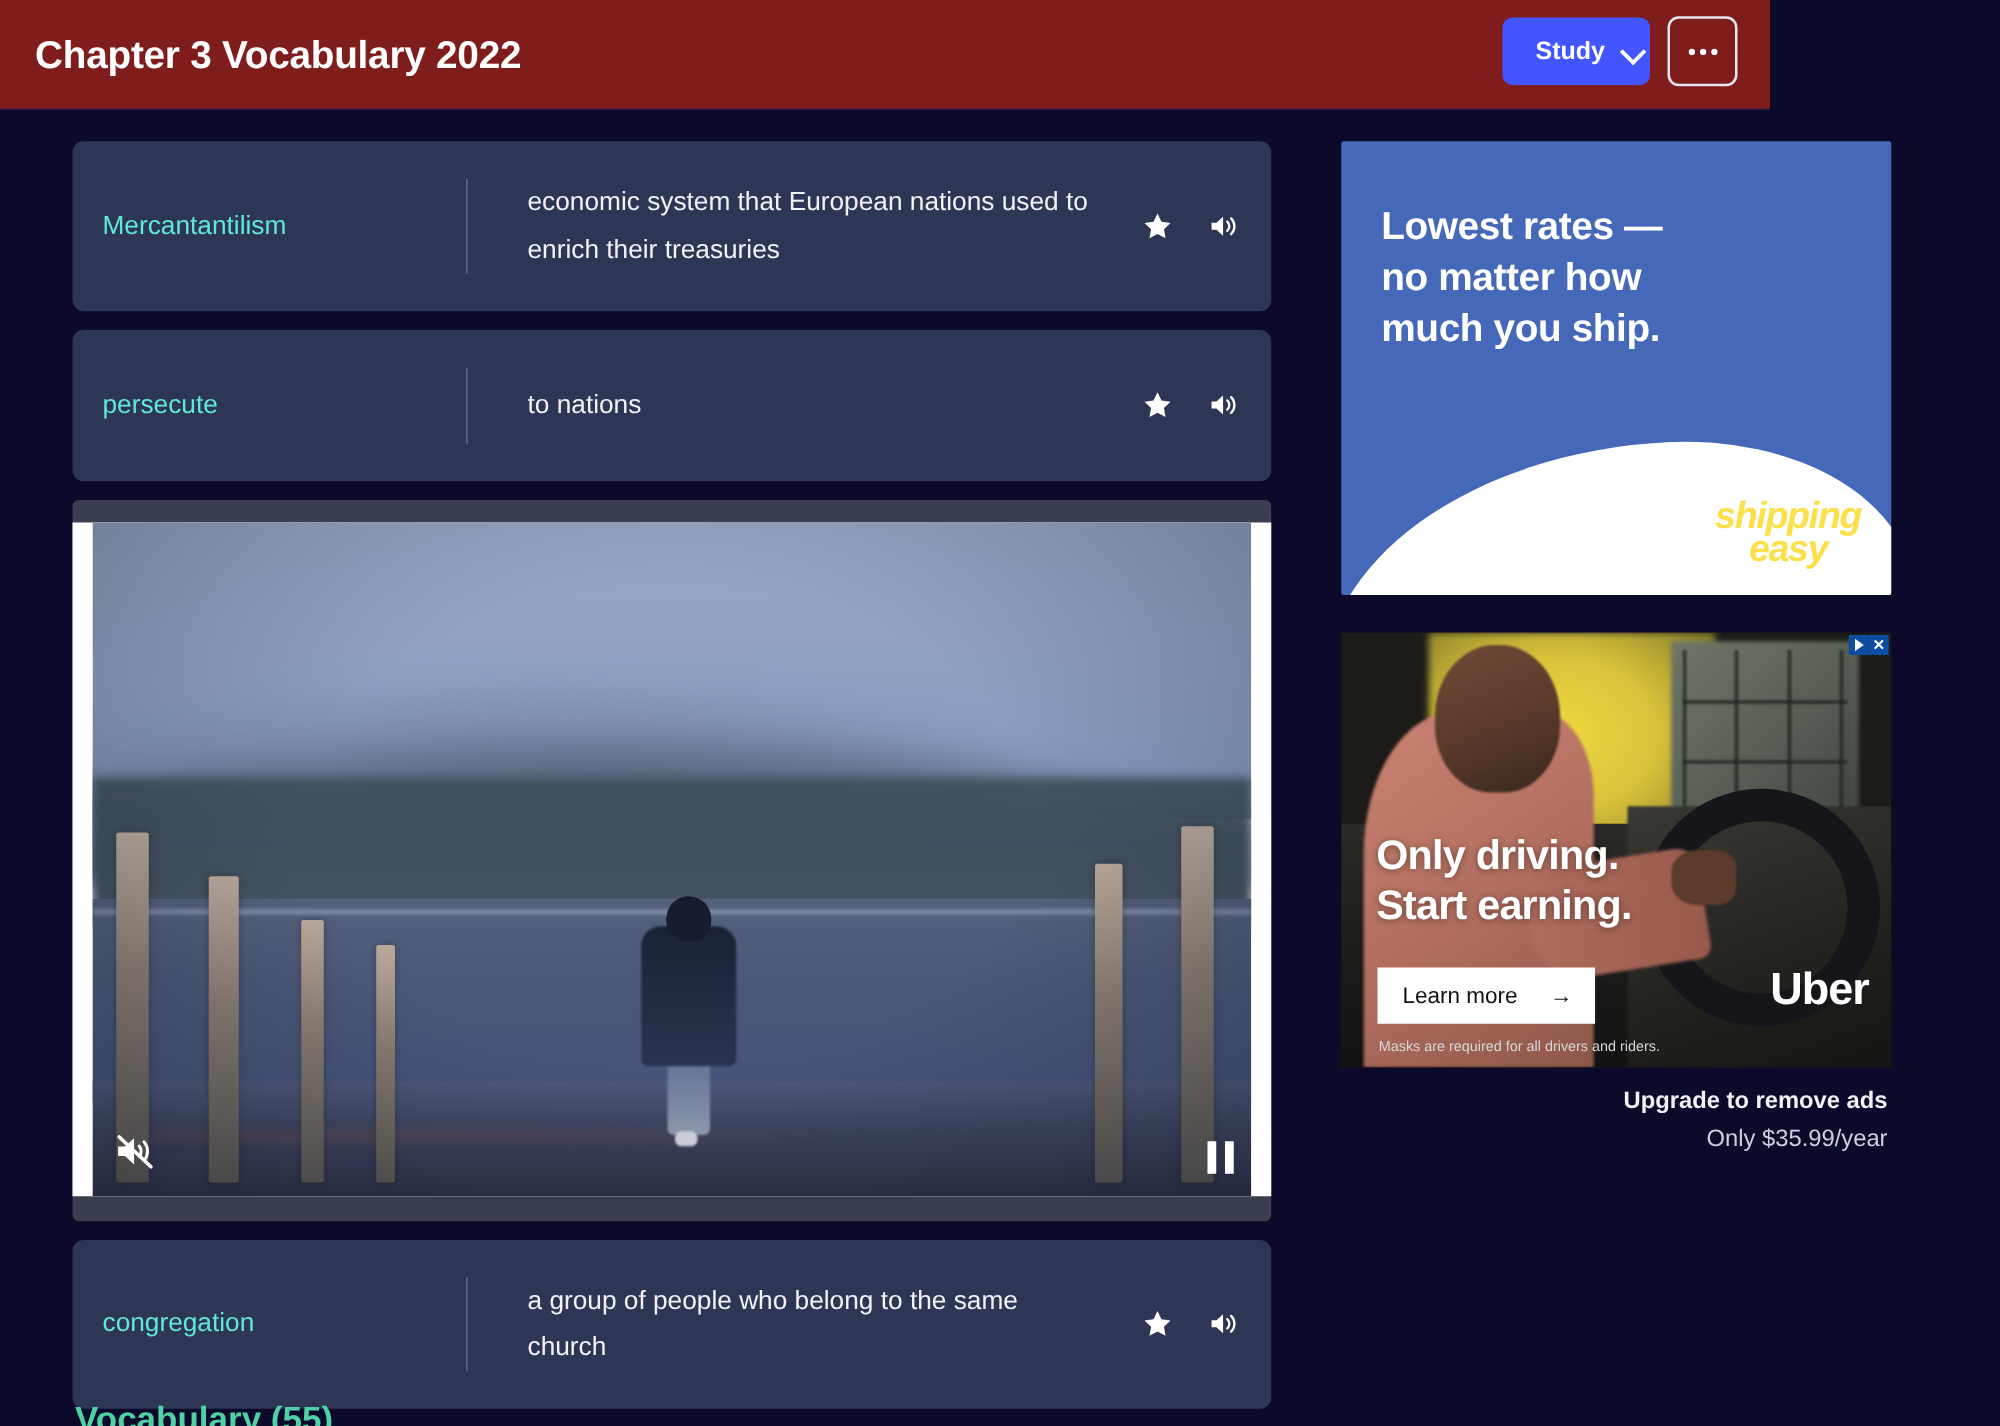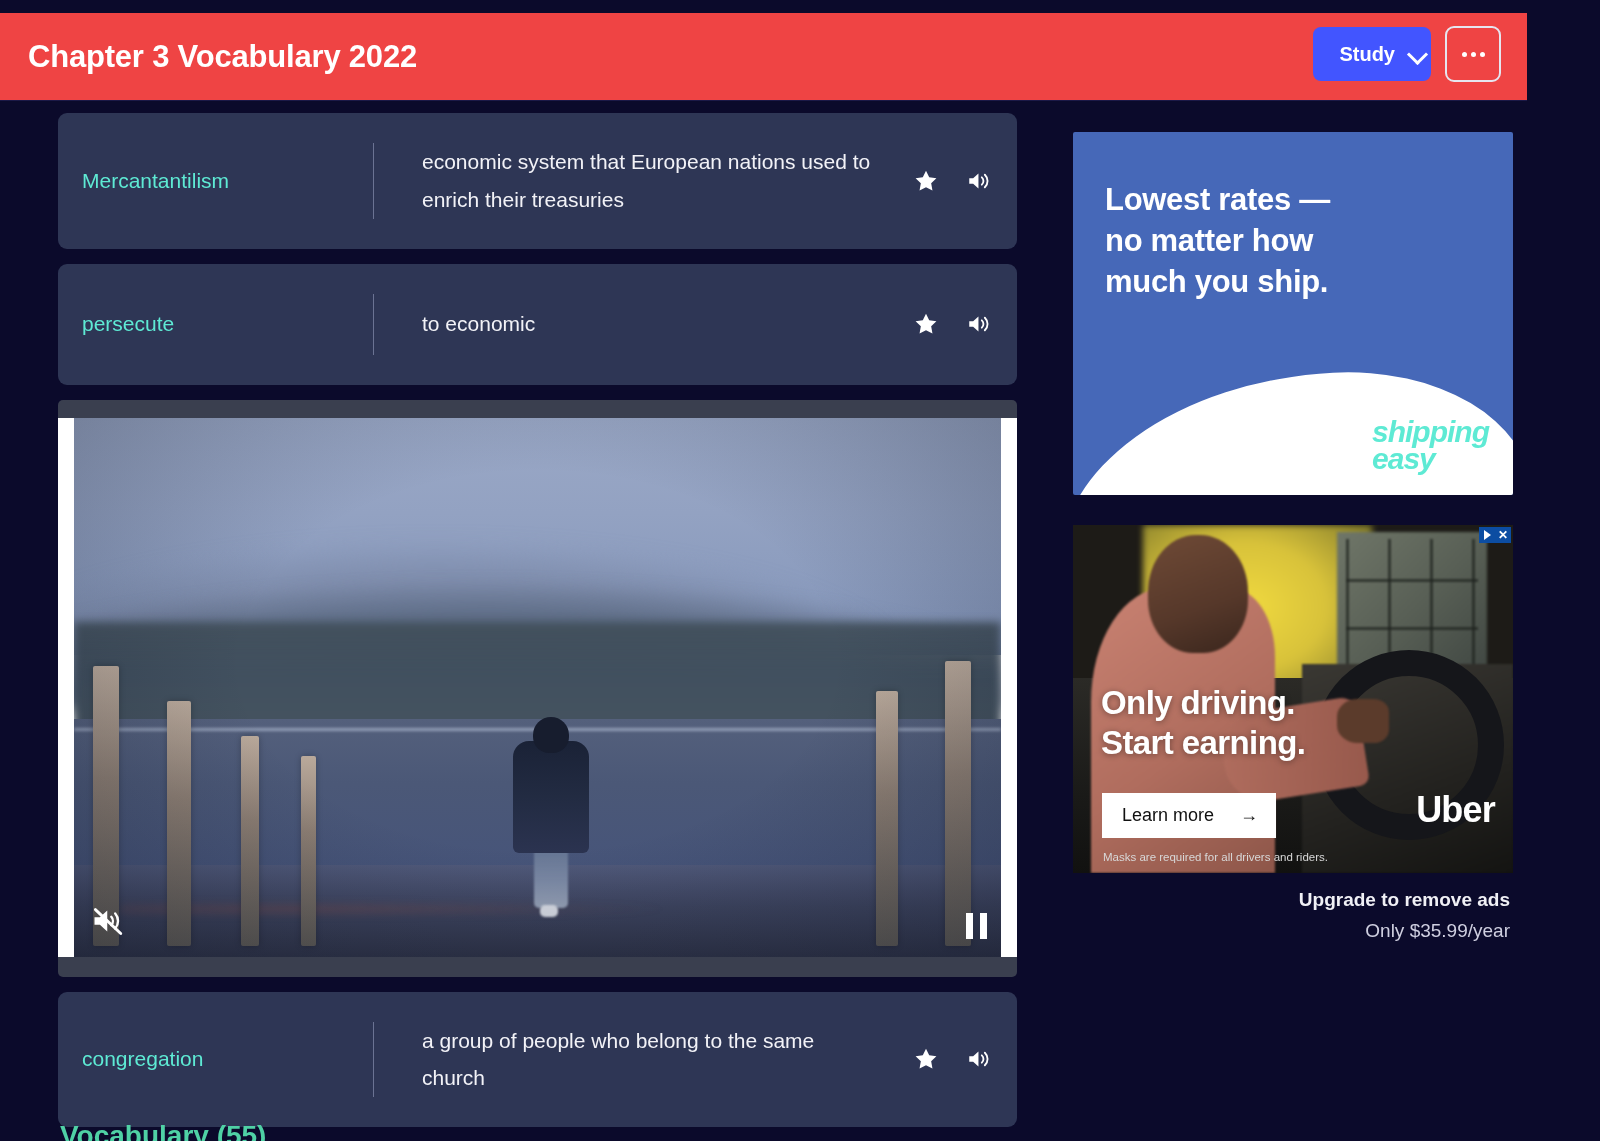--- a/index.html
+++ b/index.html
@@ -9,22 +9,22 @@
     height: 1141px;
     overflow: hidden;
     background: #0b0a2b;
     font-family: "Liberation Sans", sans-serif;
     -webkit-font-smoothing: antialiased;
   }
   .page { position: relative; width: 1600px; height: 1141px; background: #0b0a2b; }
 
   
   .header {
-    position: absolute; left: 0; top: 13px; width: 1527px; height: 88px;
-    background: #ef4444;
+    position: absolute; left: 0; top: 0; width: 1416px; height: 88px;
+    background: #7f1d1d;
     border-bottom: 1px solid #1b1947;
   }
   .page-title {
     position: absolute; left: 28px; top: 26px;
     font-size: 31px; font-weight: 700; color: #ffffff; letter-spacing: -0.2px;
   }
   .header-actions {
     position: absolute; right: 26px; top: 13px;
     display: flex; align-items: center; gap: 14px;
   }
@@ -180,21 +180,21 @@
     pointer-events: auto; line-height: 0;
   }
   .pause-btn {
     position: absolute; right: 30px; bottom: 18px;
     background: none; border: none; padding: 0; cursor: pointer;
     pointer-events: auto; display: flex; gap: 7px;
   }
   .pause-bar { width: 7px; height: 26px; background: #fff; display: block; }
 
   
-  .sidebar { position: absolute; left: 1073px; top: 113px; width: 440px; margin-top: 19px; }
+  .sidebar { position: absolute; left: 1073px; top: 113px; width: 440px; }
 
   .ad-shipping {
     position: relative; width: 440px; height: 363px;
     background: #4668b8; border-radius: 2px; overflow: hidden;
   }
   .ship-head {
     position: absolute; left: 32px; top: 48px;
     font-size: 31px; font-weight: 700; line-height: 1.32; color: #fff;
     letter-spacing: -0.3px;
   }
@@ -205,22 +205,22 @@
     padding: 16px 32px; border: none; cursor: pointer;
   }
   .ship-wave {
     position: absolute; left: -4%; bottom: -70px; width: 108%; height: 190px;
     background: #fff;
     border-radius: 62% 42% 0 0 / 100% 70% 0 0;
     transform: rotate(-3deg);
   }
   .ship-logo {
     position: absolute; right: 24px; bottom: 22px;
-    color: #5eead4; font-weight: 700; font-style: italic;
-    text-align: left; line-height: 0.92;
+    color: #fde047; font-weight: 700; font-style: italic;
+    text-align: center; line-height: 0.92;
   }
   .ship-logo .l1 { font-size: 30px; display: block; letter-spacing: -1px; }
   .ship-logo .l2 { font-size: 30px; display: block; letter-spacing: -1px; }
 
   .ad-uber {
     position: relative; width: 440px; height: 348px; margin-top: 30px;
     background: #1d1b17; overflow: hidden;
   }
   .uber-scene { position: absolute; inset: 0; }
   .uber-foliage {
@@ -361,21 +361,21 @@
             <path fill="none" stroke="#ffffff" stroke-width="1.7" stroke-linecap="round" d="M14.6 8.6a4.6 4.6 0 010 6.8"></path>
             <path fill="none" stroke="#ffffff" stroke-width="1.7" stroke-linecap="round" d="M17.4 6.2a8 8 0 010 11.6"></path>
           </svg>
         </button>
       </div>
     </div>
 
     <div class="term-card">
       <div class="term-word">persecute</div>
       <div class="term-divider"></div>
-      <div class="term-def">to economic</div>
+      <div class="term-def">to nations</div>
       <div class="term-icons">
         <button class="icon-btn">
           <svg width="26" height="26" viewBox="0 0 24 24">
               <path fill="#ffffff" d="M12 2.5l2.95 6.1 6.65.92-4.83 4.64 1.18 6.64L12 17.7l-5.95 3.1 1.18-6.64L2.4 9.52l6.65-.92z"></path>
             </svg>
         </button>
         <button class="icon-btn">
           <svg width="28" height="26" viewBox="0 0 24 24">
             <path fill="#ffffff" d="M3 9.5v5h3.6L11.5 19V5L6.6 9.5z"></path>
             <path fill="none" stroke="#ffffff" stroke-width="1.7" stroke-linecap="round" d="M14.6 8.6a4.6 4.6 0 010 6.8"></path>

